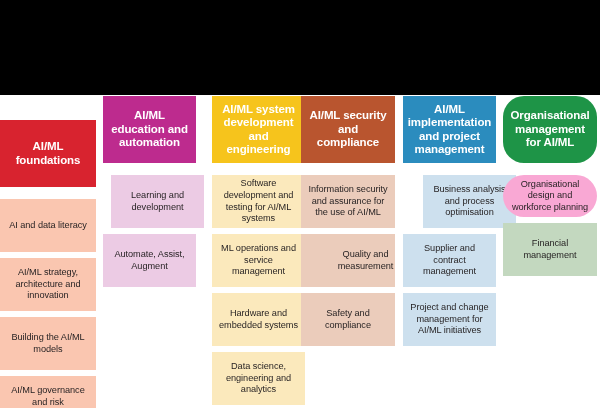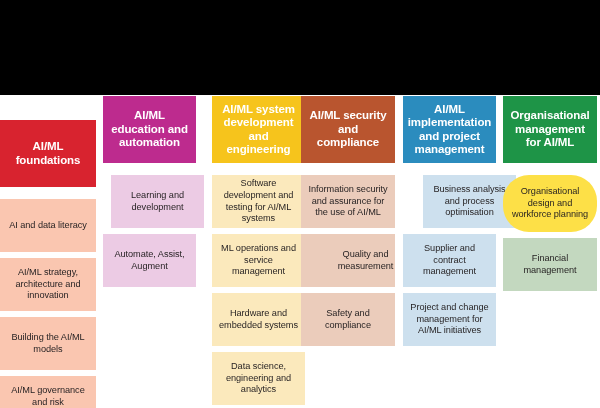--- a/index.html
+++ b/index.html
@@ -177,25 +177,25 @@
       <div class="spacer-item"></div>
       <div class="card card-item" style="background: rgb(205, 224, 238); height: 53px;">
         <span>Supplier and contract management</span>
       </div>
       <div class="spacer-item"></div>
       <div class="card card-item" style="background: rgb(205, 224, 238); height: 53px;">
         <span>Project and change management for AI/ML initiatives</span>
       </div>
     </div>
     <div class="column" style="left: 503px; width: 94px;">
-      <div class="card card-header" style="background: rgb(30, 148, 71);">
+      <div class="card card-header" style="background: rgb(30, 148, 71); border-radius: 21px;">
         <span>Organisational management for AI/ML</span>
       </div>
       <div class="spacer-header"></div>
-      <div class="card card-item" style="background: #fde047; height: 57px; border-radius: 26px;">
+      <div class="card card-item" style="background: #f9a8d4; height: 42px; border-radius: 26px;">
         <span>Organisational design and workforce planning</span>
       </div>
       <div class="spacer-item"></div>
       <div class="card card-item" style="background: rgb(195, 216, 191); height: 53px;">
         <span>Financial management</span>
       </div>
     </div>
   </div>
 
 <div id="top-band"></div>

